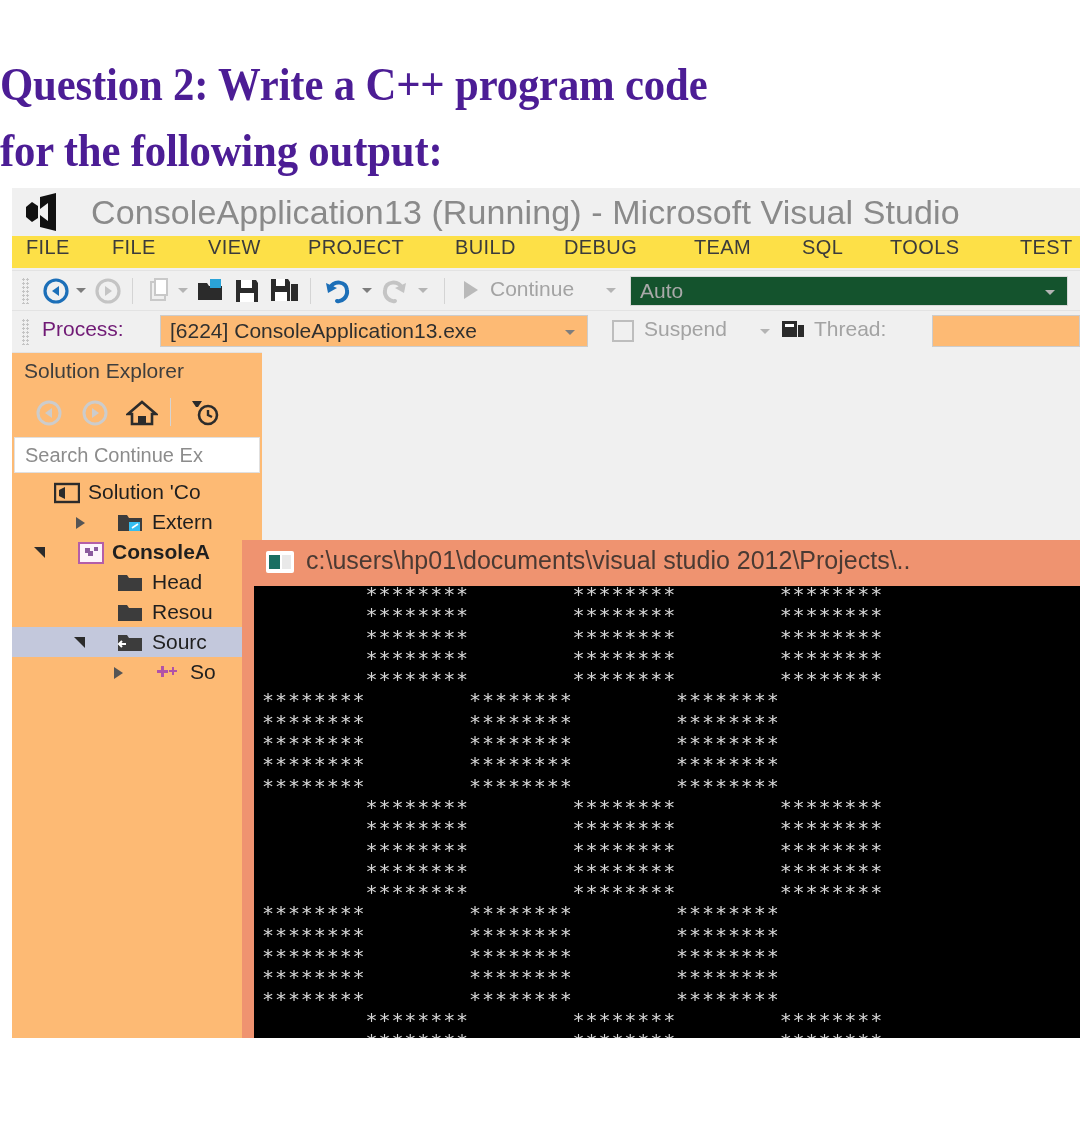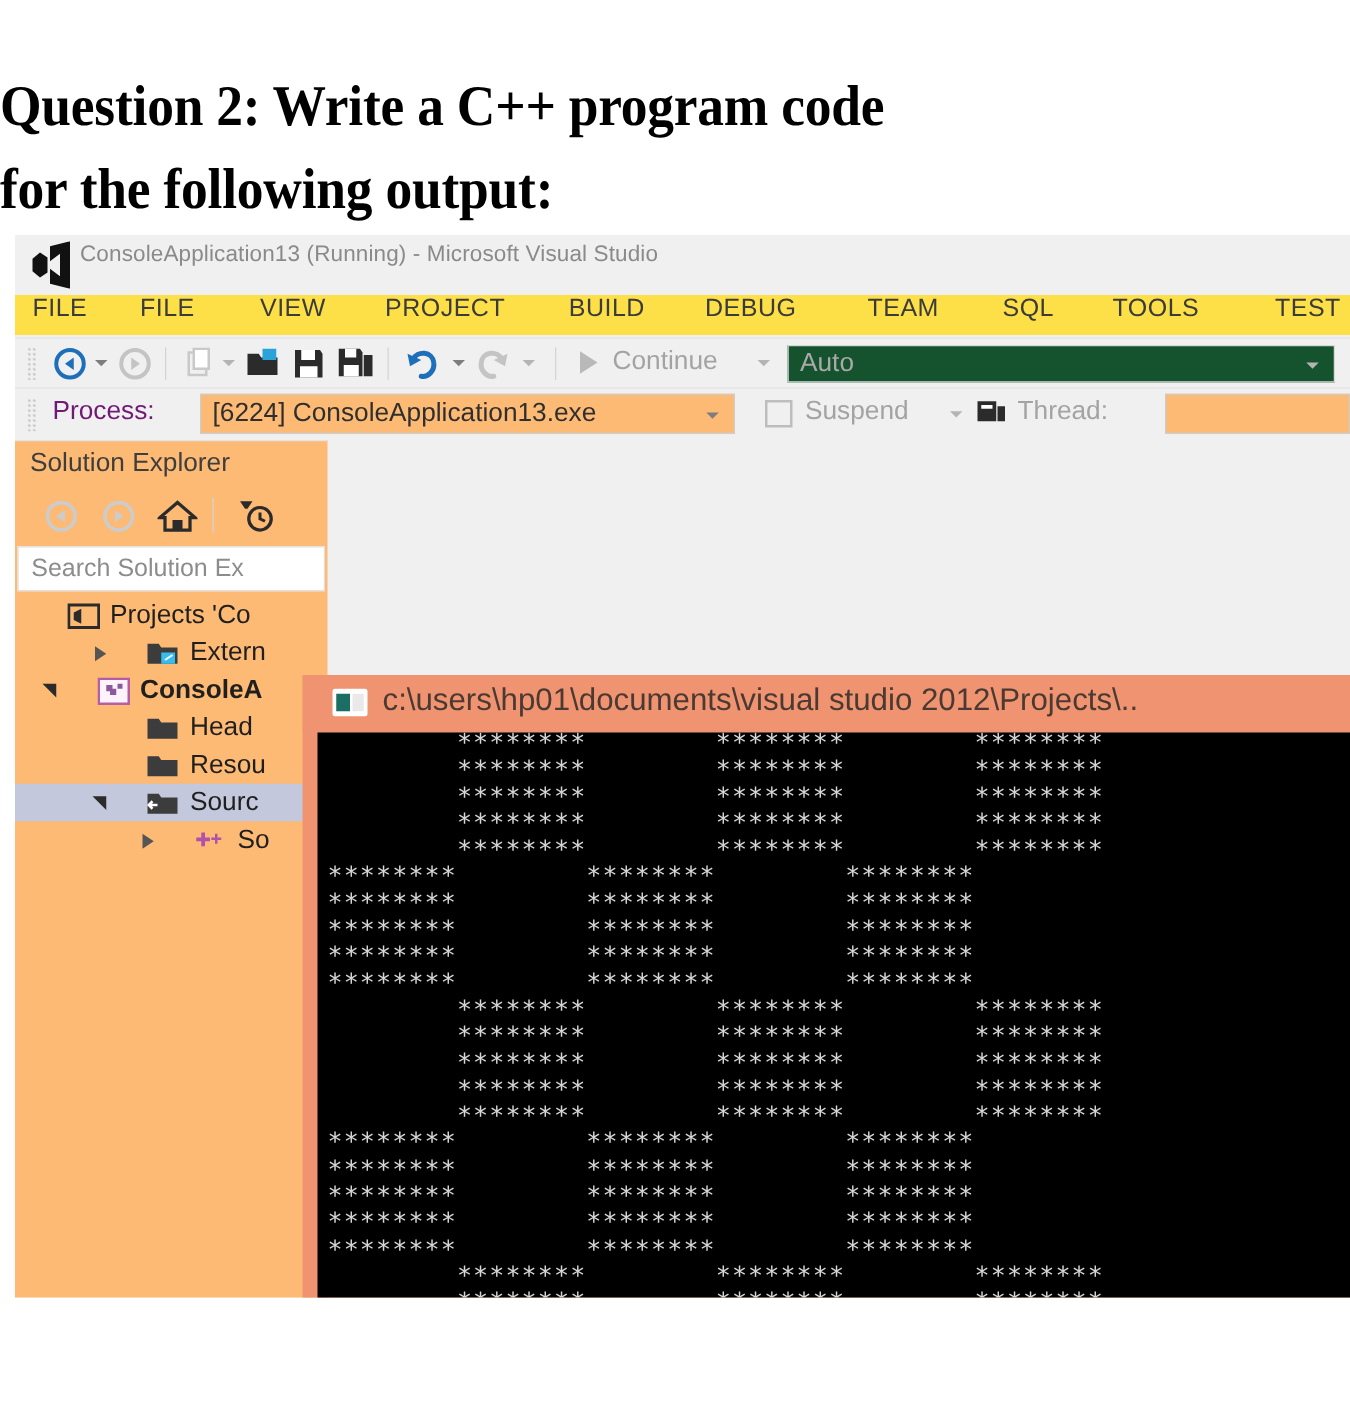--- a/index.html
+++ b/index.html
@@ -18,21 +18,21 @@
   
   #question-heading {
     position: absolute;
     left: 0px;
     top: 52px;
     width: 1000px;
     font-family: "Liberation Serif", serif;
     font-weight: bold;
     font-size: 46px;
     line-height: 66px;
-    color: #000000;
+    color: #4c1d95;
     letter-spacing: -0.2px;
   }
   #question-heading .ql {
     display: block;
     white-space: nowrap;
     transform: scaleX(0.93);
     transform-origin: left center;
   }
 
   
@@ -53,22 +53,22 @@
     width: 1068px; height: 48px;
     background: #f0f0f0;
   }
   #vs-logo {
     position: absolute;
     left: 8px; top: 5px;
     width: 46px; height: 38px;
   }
   #vs-title-text {
     position: absolute;
-    left: 52px; top: 5px;
-    font-size: 18px;
+    left: 79px; top: 5px;
+    font-size: 34px;
     color: #8a8a8a;
     white-space: nowrap;
     letter-spacing: 0.1px;
   }
 
   
   #vs-menubar {
     position: absolute;
     left: 0; top: 48px;
     width: 1068px; height: 32px;
@@ -459,33 +459,33 @@
       <div style="position:absolute;left:176px;top:6px;width:32px;height:30px;">
         <svg width="32" height="30" viewBox="0 0 32 30">
           <path d="M4 4 L14 4 L10 10 L8 10 Z" fill="#2b2b2b"></path>
           <circle cx="20" cy="18" r="9" fill="none" stroke="#2b2b2b" stroke-width="2.6"></circle>
           <path d="M20 13 L20 18 L24 20" fill="none" stroke="#2b2b2b" stroke-width="2.4"></path>
         </svg>
       </div>
     </div>
 
     <div id="se-search">
-      <span id="se-search-text">Search Solution Ex</span>
+      <span id="se-search-text">Search Continue Ex</span>
     </div>
 
     <div id="se-tree">
 
       <div class="tree-row">
         <span class="folder" style="left:42px;">
           <svg width="26" height="22" viewBox="0 0 26 22">
             <rect x="1" y="2" width="24" height="18" fill="none" stroke="#2b2b2b" stroke-width="2.4"></rect>
             <path d="M5 8 L11 5 L11 17 L5 14 Z" fill="#2b2b2b"></path>
           </svg>
         </span>
-        <span class="tree-label" style="left:76px;">Projects 'Co</span>
+        <span class="tree-label" style="left:76px;">Solution 'Co</span>
       </div>
 
       <div class="tree-row">
         <span class="tw collapsed" style="left:64px;"></span>
         <span class="folder" style="left:104px;">
           <svg width="28" height="22" viewBox="0 0 28 22">
             <path d="M2 3 L11 3 L13 6 L26 6 L26 19 L2 19 Z" fill="#3c3c3c"></path>
             <rect x="13" y="10" width="11" height="9" fill="#35bdf0"></rect>
             <path d="M16 16 L22 12" stroke="#ffffff" stroke-width="1.6"></path>
           </svg>

